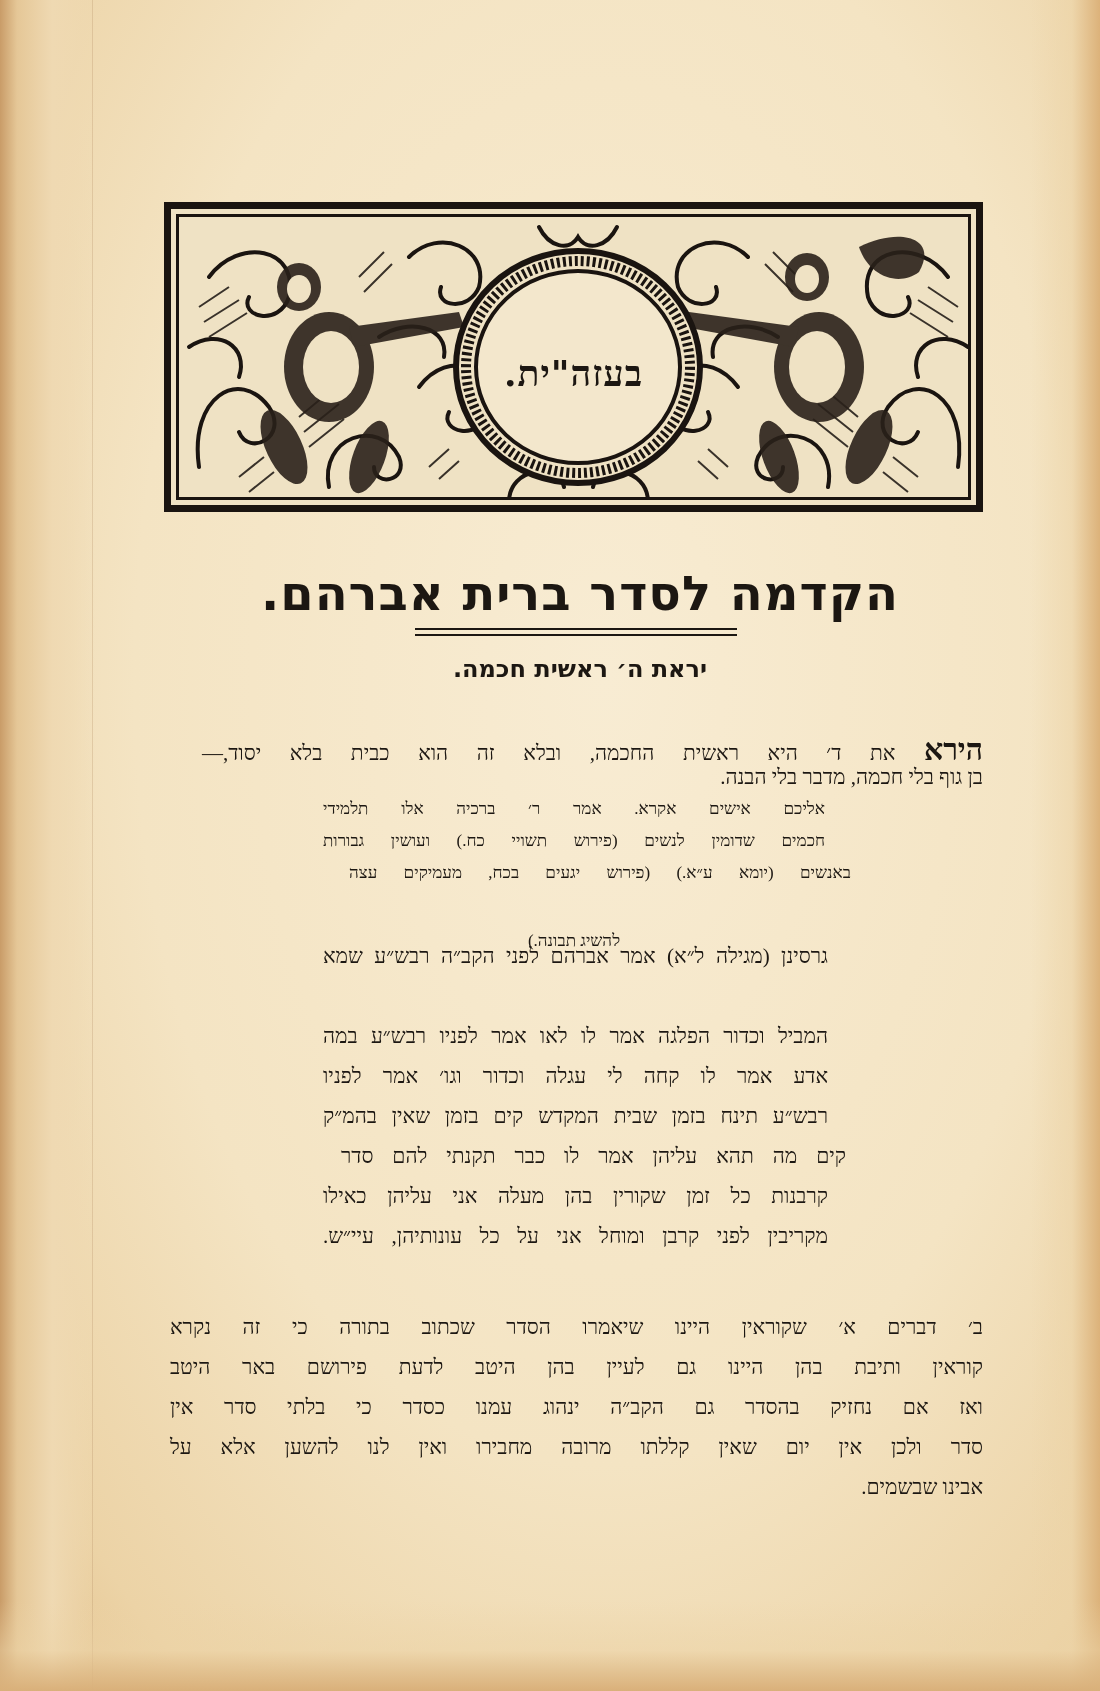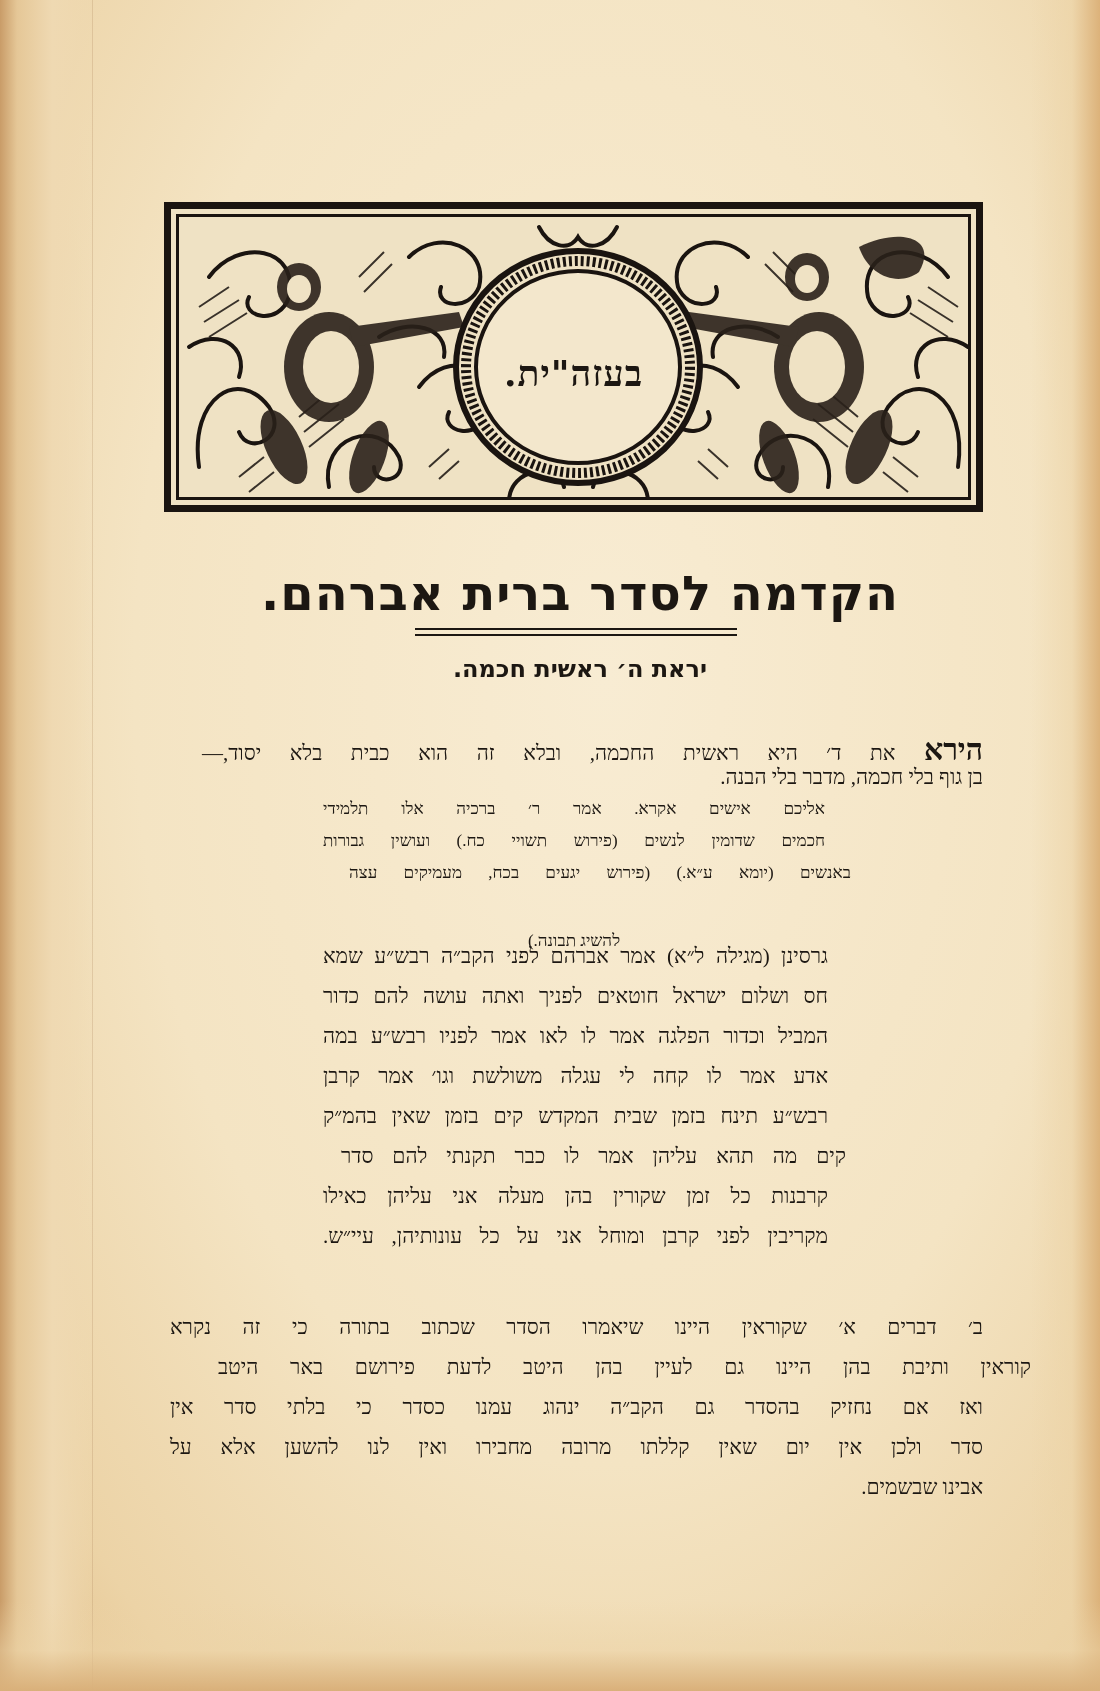--- a/index.html
+++ b/index.html
@@ -146,26 +146,25 @@
     <span>את ד׳ היא ראשית החכמה, ובלא זה הוא כבית בלא יסוד,—</span>
   </div>
   <div class="line body-line pad-last" style="left:202px; width:781px; top:762px;">בן גוף בלי חכמה, מדבר בלי הבנה.</div>
 
   <div class="line small-line" style="left:323px; width:502px; top:796px;">אליכם אישים אקרא. אמר ר׳ ברכיה אלו תלמידי</div>
   <div class="line small-line" style="left:323px; width:502px; top:828px;">חכמים שדומין לנשים (פירוש תשויי כח.) ועושין גבורות</div>
   <div class="line small-line" style="left:335px; width:502px; top:860px;margin-left:14px;">באנשים (יומא ע״א.) (פירוש יגעים בכח, מעמיקים עצה</div>
   <div class="line small-line centered" style="left:323px; width:502px; top:892px;">להשיג תבונה.)</div>
 
   <div class="line body-line" style="left:323px; width:505px; top:941px;">גרסינן (מגילה ל״א) אמר אברהם לפני הקב״ה רבש״ע שמא</div>
-  <div class="line body-line" style="left:323px; width:505px; top:981px;">חס ושלום ישראל חוטאים לפניך ואתה עושה להם כדור</div>
   <div class="line body-line" style="left:323px; width:505px; top:1021px;">המביל וכדור הפלגה אמר לו לאו אמר לפניו רבש״ע במה</div>
-  <div class="line body-line" style="left:323px; width:505px; top:1061px;">אדע אמר לו קחה לי עגלה משולשת וגו׳ אמר קרבן</div>
+  <div class="line body-line" style="left:323px; width:505px; top:1061px;">אדע אמר לו קחה לי עגלה וכדור וגו׳ אמר לפניו</div>
   <div class="line body-line" style="left:323px; width:505px; top:1101px;">רבש״ע תינח בזמן שבית המקדש קים בזמן שאין בהמ״ק</div>
   <div class="line body-line" style="left:341px; width:505px; top:1141px;">קים מה תהא עליהן אמר לו כבר תקנתי להם סדר</div>
   <div class="line body-line" style="left:323px; width:505px; top:1181px;">קרבנות כל זמן שקורין בהן מעלה אני עליהן כאילו</div>
   <div class="line body-line" style="left:323px; width:505px; top:1221px;">מקריבין לפני קרבן ומוחל אני על כל עונותיהן, עיי״ש.</div>
 
   <div class="line body-line" style="left:170px; width:813px; top:1312px;">ב׳ דברים א׳ שקוראין היינו שיאמרו הסדר שכתוב בתורה כי זה נקרא</div>
-  <div class="line body-line" style="left:170px; width:813px; top:1352px;margin-left:48px;">קוראין ותיבת בהן היינו גם לעיין בהן היטב לדעת פירושם באר היטב</div>
+  <div class="line body-line" style="left:170px; width:813px; top:1352px;">קוראין ותיבת בהן היינו גם לעיין בהן היטב לדעת פירושם באר היטב</div>
   <div class="line body-line" style="left:170px; width:813px; top:1392px;">ואז אם נחזיק בהסדר גם הקב״ה ינהוג עמנו כסדר כי בלתי סדר אין</div>
   <div class="line body-line" style="left:170px; width:813px; top:1432px;">סדר ולכן אין יום שאין קללתו מרובה מחבירו ואין לנו להשען אלא על</div>
   <div class="line body-line pad-last" style="left:170px; width:813px; top:1472px;">אבינו שבשמים.</div>
 </div>
 
 </body></html>

